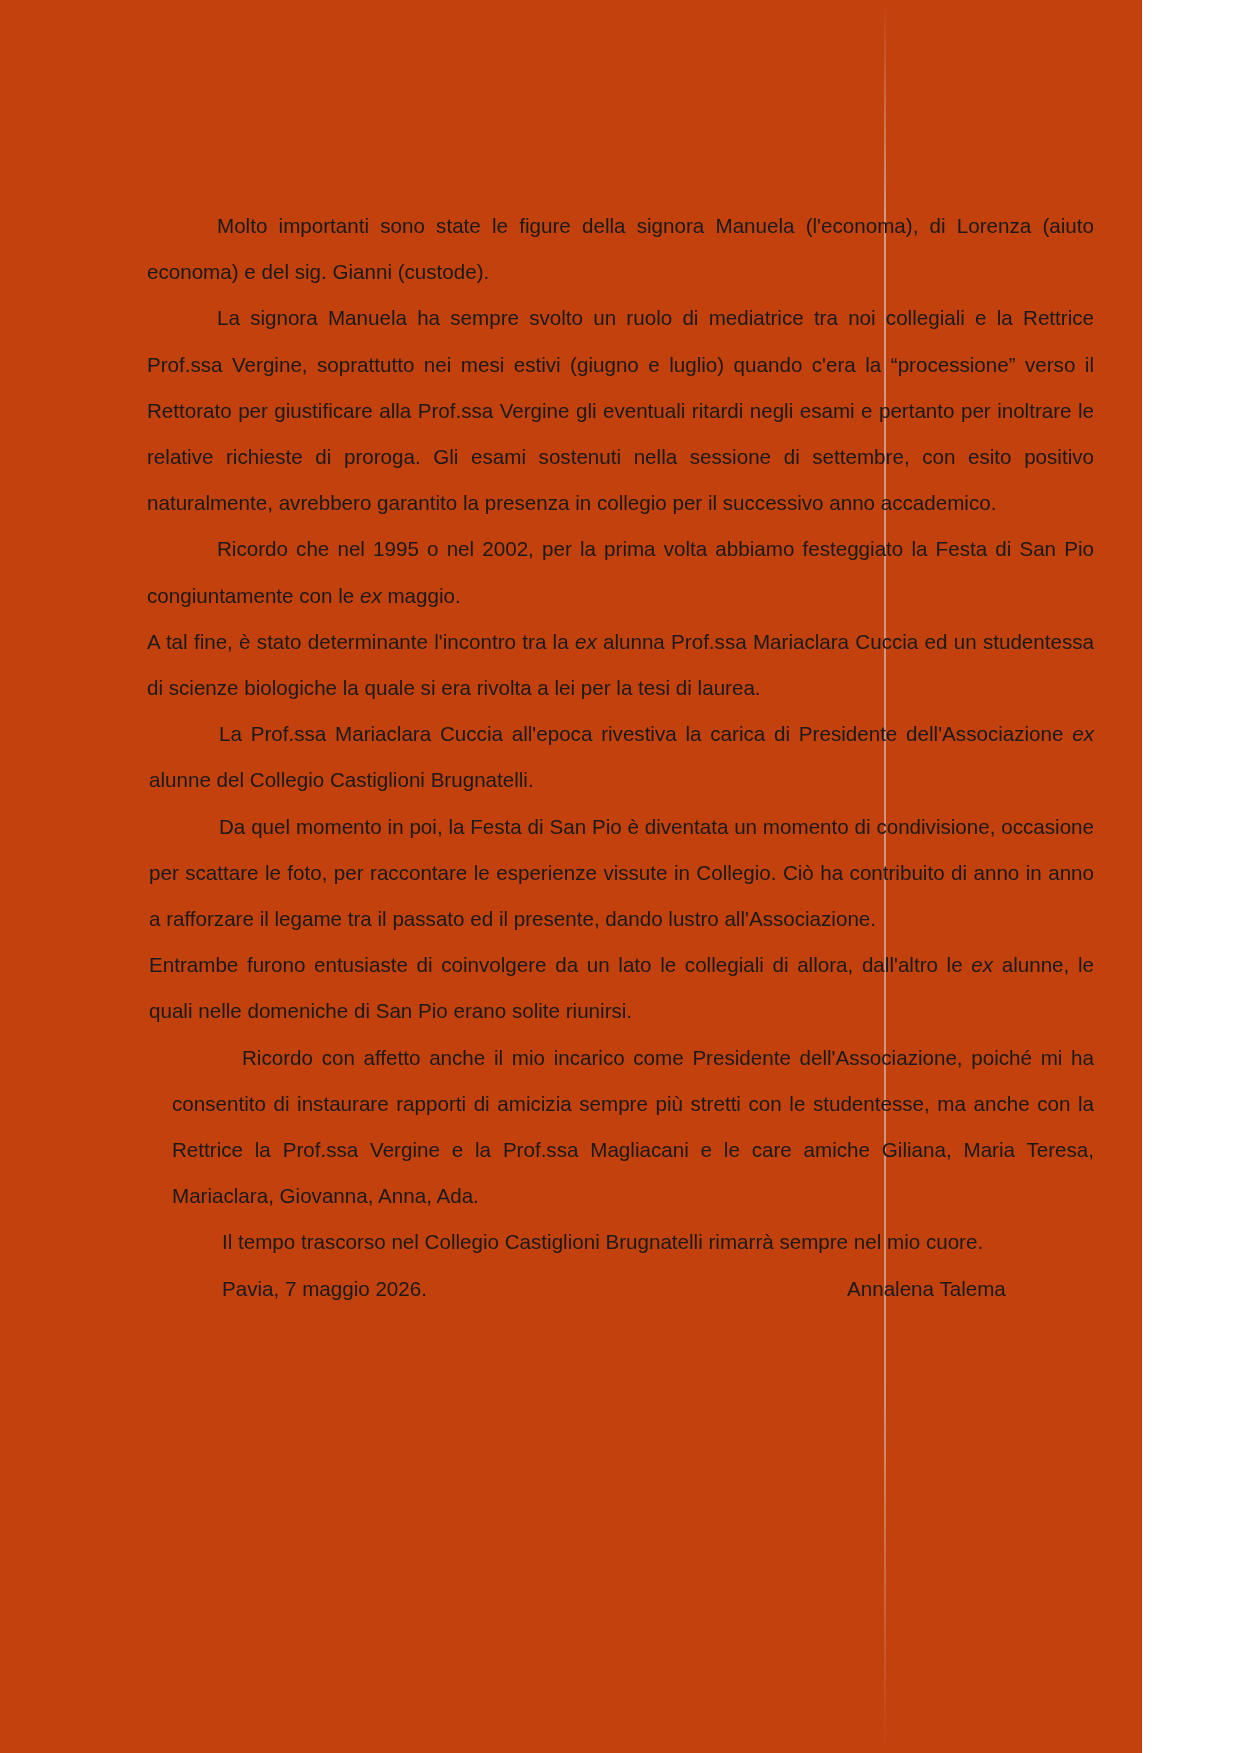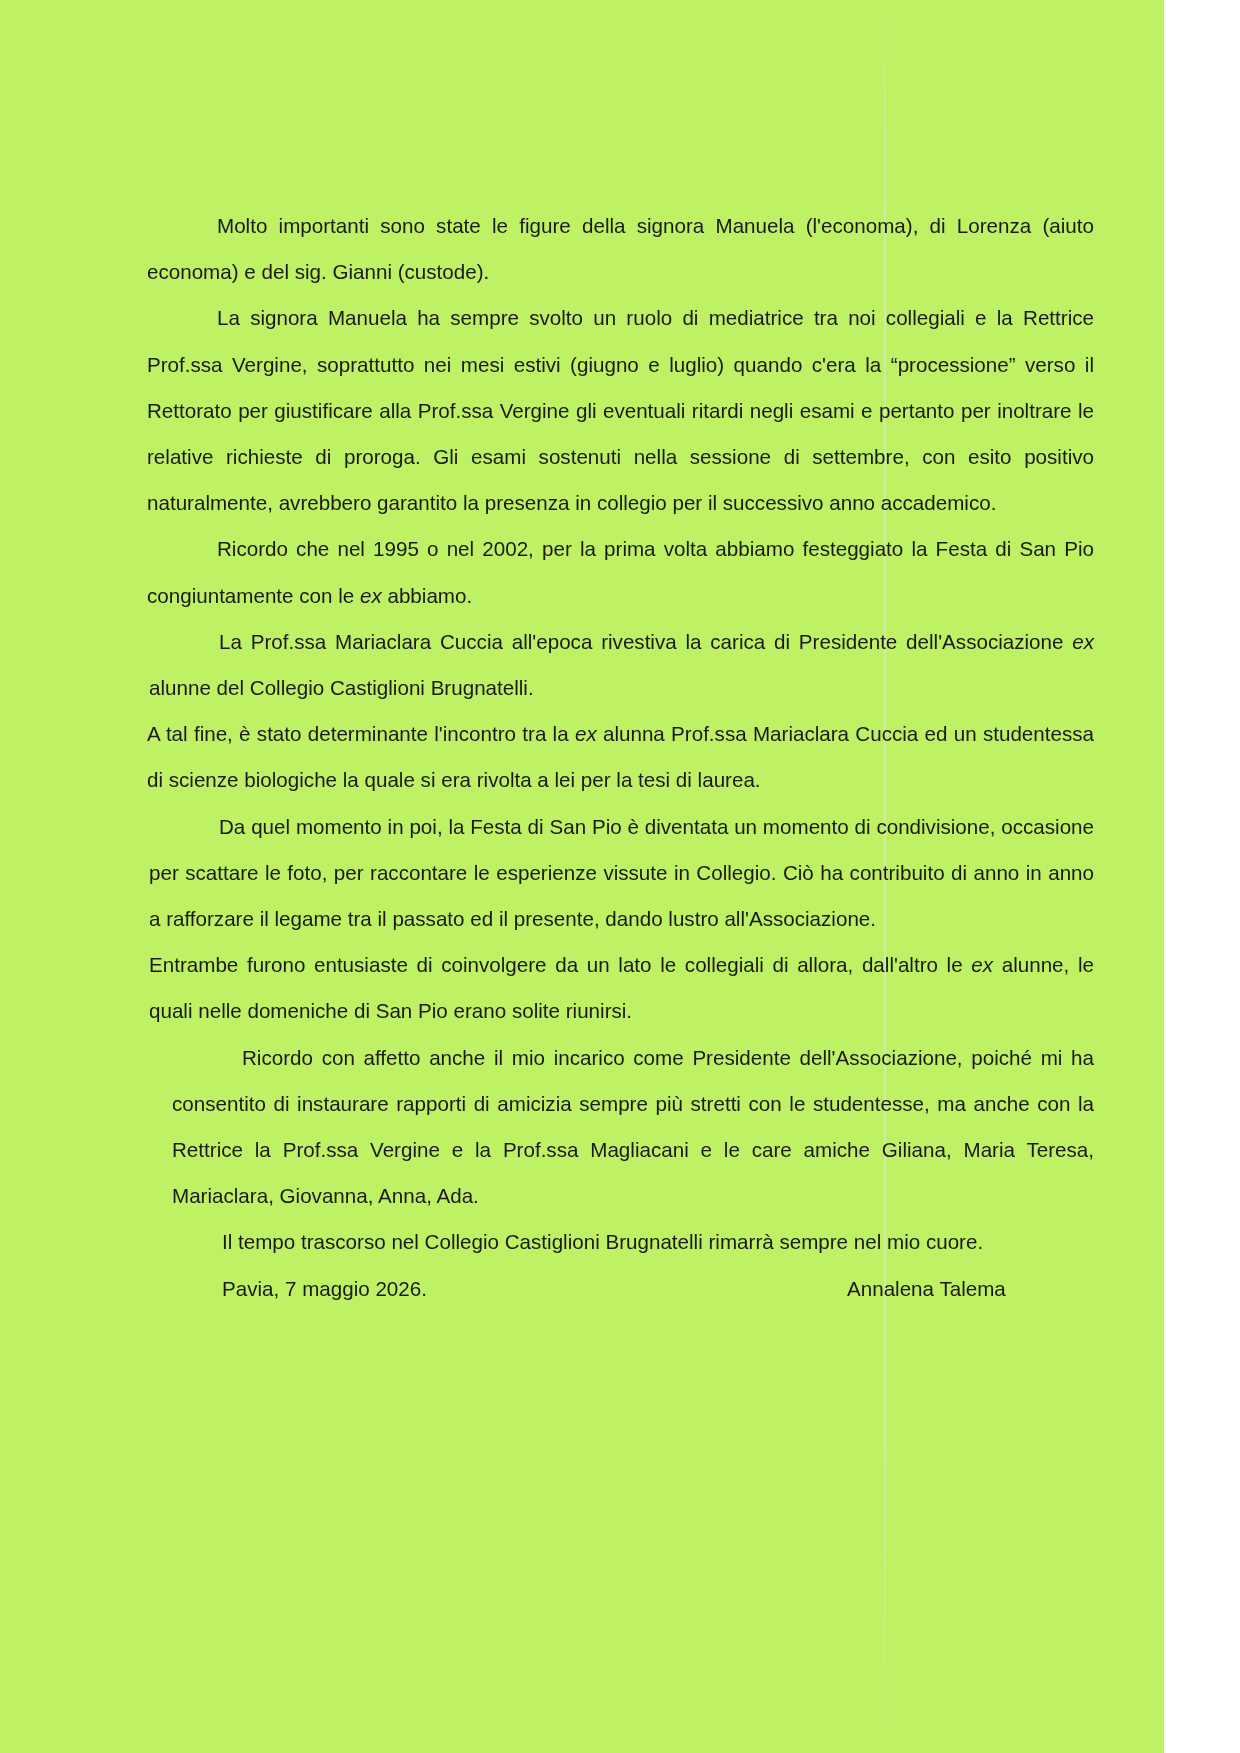--- a/index.html
+++ b/index.html
@@ -13,22 +13,21 @@
       position: relative;
       overflow: hidden;
       font-family: "Liberation Sans", "DejaVu Sans", sans-serif;
       color: #1a1a1a;
     }
     .page {
       position: absolute;
       left: 0; top: 0;
       width: 1142px;
       height: 1753px;
-      background: #bef264;
-      padding-left: 22px;
+      background: #c2410c;
     }
     
     .scan-streak {
       position: absolute;
       left: 884px;
       top: 0;
       width: 2px;
       height: 1753px;
       background: linear-gradient(to bottom, rgba(220,225,235,0) 0%, rgba(220,225,235,0.55) 12%, rgba(225,228,238,0.5) 80%, rgba(220,225,235,0) 100%);
     }
@@ -73,25 +72,25 @@
 
 <div class="page">
   <div class="scan-streak"></div>
 
   <div class="body-text">
 
     <p class="para indent">Molto importanti sono state le figure della signora Manuela (l'economa), di Lorenza (aiuto economa) e del sig. Gianni (custode).</p>
 
     <p class="para indent">La signora Manuela ha sempre svolto un ruolo di mediatrice tra noi collegiali e la Rettrice Prof.ssa Vergine, soprattutto nei mesi estivi (giugno e luglio) quando c'era la “processione” verso il Rettorato per giustificare alla Prof.ssa Vergine gli eventuali ritardi negli esami e pertanto per inoltrare le relative richieste di proroga. Gli esami sostenuti nella sessione di settembre, con esito positivo naturalmente, avrebbero garantito la presenza in collegio per il successivo anno accademico.</p>
 
-    <p class="para indent"><span>Ricordo che nel 1995 o nel 2002, per la prima volta abbiamo festeggiato la Festa di San Pio congiuntamente con le </span><em>ex</em><span> abbiamo.</span></p>
+    <p class="para indent"><span>Ricordo che nel 1995 o nel 2002, per la prima volta abbiamo festeggiato la Festa di San Pio congiuntamente con le </span><em>ex</em><span> maggio.</span></p>
+
+    <p class="para"><span>A tal fine, è stato determinante l'incontro tra la </span><em>ex</em><span> alunna Prof.ssa Mariaclara Cuccia ed un studentessa di scienze biologiche la quale si era rivolta a lei per la tesi di laurea.</span></p>
 
     <p class="para indent shift"><span>La Prof.ssa Mariaclara Cuccia all'epoca rivestiva la carica di Presidente dell'Associazione </span><em>ex</em><span> alunne del Collegio Castiglioni Brugnatelli.</span></p>
-
-    <p class="para"><span>A tal fine, è stato determinante l'incontro tra la </span><em>ex</em><span> alunna Prof.ssa Mariaclara Cuccia ed un studentessa di scienze biologiche la quale si era rivolta a lei per la tesi di laurea.</span></p>
 
     <p class="para indent shift">Da quel momento in poi, la Festa di San Pio è diventata un momento di condivisione, occasione per scattare le foto, per raccontare le esperienze vissute in Collegio. Ciò ha contribuito di anno in anno a rafforzare il legame tra il passato ed il presente, dando lustro all'Associazione.</p>
 
     <p class="para shift"><span>Entrambe furono entusiaste di coinvolgere da un lato le collegiali di allora, dall'altro le </span><em>ex</em><span> alunne, le quali nelle domeniche di San Pio erano solite riunirsi.</span></p>
 
     <p class="para indent shift2">Ricordo con affetto anche il mio incarico come Presidente dell'Associazione, poiché mi ha consentito di instaurare rapporti di amicizia sempre più stretti con le studentesse, ma anche con la Rettrice la Prof.ssa Vergine e la Prof.ssa Magliacani e le care amiche Giliana, Maria Teresa, Mariaclara, Giovanna, Anna, Ada.</p>
 
     <p class="closing shift2">Il tempo trascorso nel Collegio Castiglioni Brugnatelli rimarrà sempre nel mio cuore.</p>
 
     <div class="signoff shift2">

